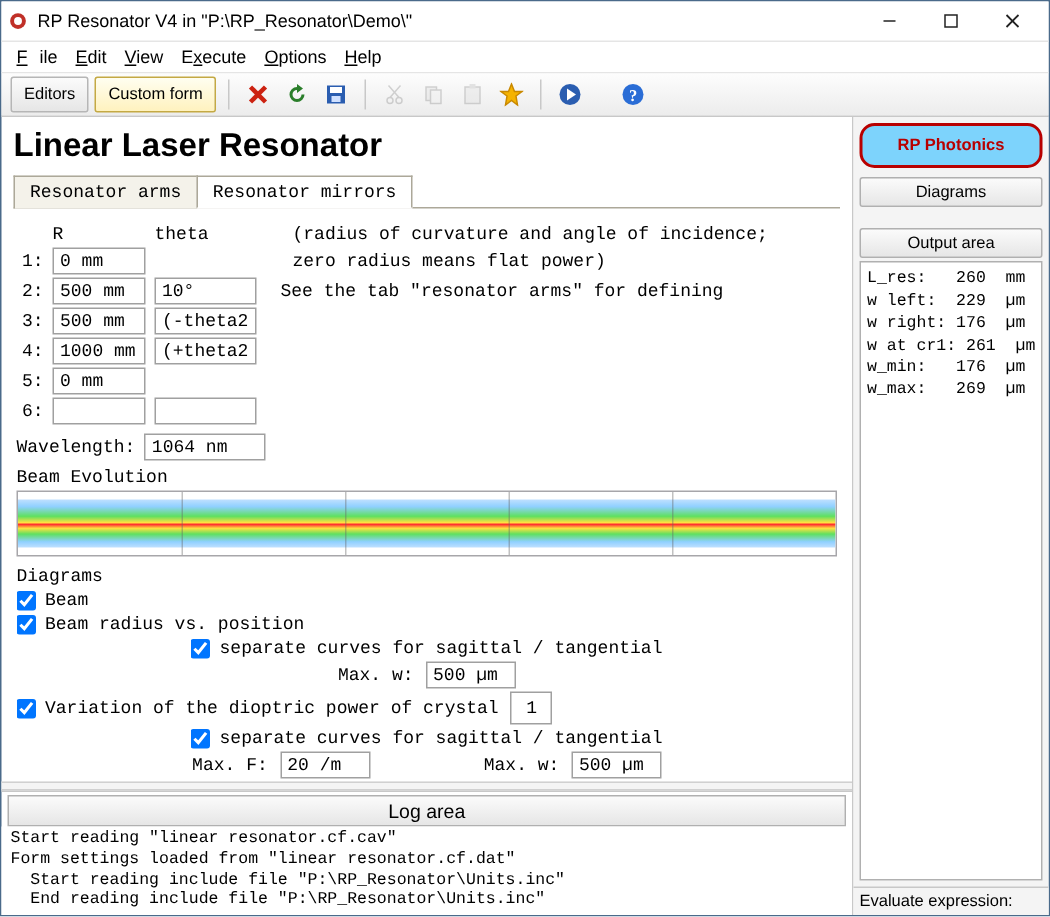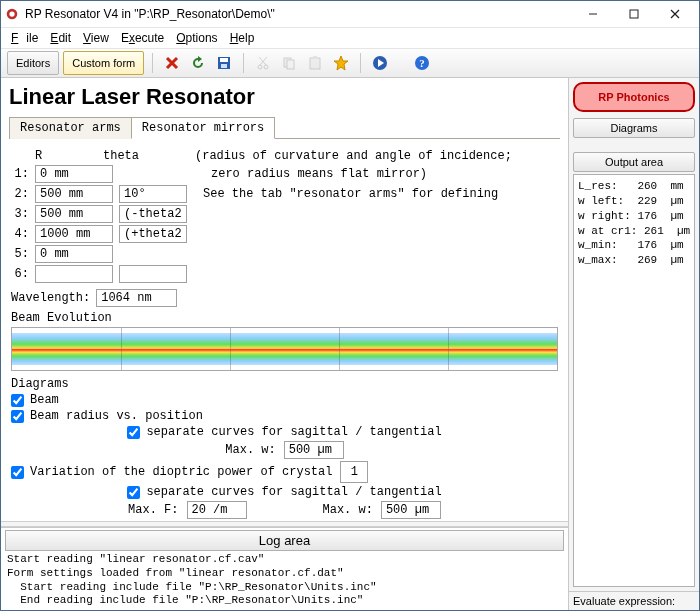--- a/index.html
+++ b/index.html
@@ -23,35 +23,35 @@
   .main{flex:1;display:flex;flex-direction:column;min-width:0;border-right:1px solid #c8c8c8;}
   .content{flex:1;overflow:hidden;padding:4px 8px 4px 8px;}
   h1.page-title{font-family:Arial,sans-serif;font-size:22px;font-weight:bold;margin:2px 0 6px 0;}
   .tabs{display:flex;border-bottom:1px solid #aca899;}
   .tab{padding:3px 10px;border:1px solid #aca899;border-bottom:none;background:#f4f2ea;font-family:"Courier New",monospace;font-size:12px;position:relative;top:1px;margin-right:-1px;}
   .tab.active{background:#fff;border-bottom:1px solid #fff;}
   .mono{font-family:"Courier New",monospace;font-size:12px;}
   .formrow{display:flex;align-items:center;gap:6px;margin:2px 0;}
   .rowlabel{width:18px;text-align:right;}
   .tfield{border:1px solid #a0a0a0;height:18px;padding:0 4px;font-family:"Courier New",monospace;font-size:12px;background:#fff;box-sizing:border-box;}
-  .w60{width:78px;}
+  .w60{width:62px;}
   .w68{width:68px;}
   .colhdr{display:flex;gap:6px;margin:6px 0 2px 0;}
   .descr{color:#000;}
   .beamevo{border:1px solid #a7a6aa;height:42px;margin:2px 0 6px 0;position:relative;overflow:hidden;background:#fff;}
   .beamevo .band{position:absolute;left:0;right:0;}
   .cb{display:inline-flex;align-items:center;gap:6px;}
   .cb input{width:13px;height:13px;margin:0;}
   .indent1{margin-left:22px;justify-content:center;}
   .diagrow{display:flex;align-items:center;gap:8px;margin:2px 0;}
   .logarea{border-top:1px solid #c8c8c8;display:flex;flex-direction:column;}
   .sectionhdr{background:linear-gradient(#fbfbfb,#e6e6e6);border:1px solid #b0b0b0;text-align:center;font-size:13px;padding:2px 0;margin:2px 4px 0 4px;}
   .logtxt{font-family:"Courier New",monospace;font-size:11px;padding:2px 6px;line-height:1.25;white-space:pre;overflow:hidden;background:#fff;}
   .side{width:130px;display:flex;flex-direction:column;background:#f4f4f4;}
-  .logo{margin:4px;border:2px solid #b80000;border-radius:10px;background:#fca5a5;display:flex;align-items:center;justify-content:center;height:26px;}
+  .logo{margin:4px;border:2px solid #b80000;border-radius:10px;background:#7dd3fc;display:flex;align-items:center;justify-content:center;height:26px;}
   .logo span{color:#b80000;font-weight:bold;font-size:11px;}
   .sidebtn{background:linear-gradient(#fbfbfb,#e6e6e6);border:1px solid #b0b0b0;text-align:center;font-size:11px;padding:3px 0;margin:2px 4px;border-radius:2px;}
   .outtxt{flex:1;background:#fff;border:1px solid #b0b0b0;margin:0 4px 4px 4px;padding:4px;font-family:"Courier New",monospace;font-size:11px;line-height:1.35;white-space:pre;overflow:auto;}
   .evalbar{border-top:1px solid #c8c8c8;padding:3px 4px;font-size:11px;background:#f4f4f4;}
   .hsplit{height:4px;cursor:ns-resize;background:#f4f4f4;border-top:1px solid #d0d0d0;border-bottom:1px solid #d0d0d0;}
   .wavrow{margin-top:6px;}
   input.num{border:1px solid #a0a0a0;height:18px;width:22px;text-align:center;font-family:"Courier New",monospace;font-size:12px;}
 </style>
 </head>
 <body>
@@ -176,21 +176,21 @@
             <span style="width:68px">theta</span>
             <span style="width:12px"></span>
             <span class="descr">(radius of curvature and angle of incidence;</span>
           </div>
 
           <div class="formrow">
             <span class="rowlabel">1:</span>
             <input class="tfield w60" value="0 mm" style="">
             <span class="w68"></span>
             <span style="width:12px"></span>
-            <span class="descr"> zero radius means flat mirror)</span>
+            <span class="descr"> zero radius means flat power)</span>
           </div>
           <div class="formrow">
             <span class="rowlabel">2:</span>
             <input class="tfield w60" value="500 mm" style="">
             <input class="tfield w68" value="10°" style="">
             <span style="width:4px"></span>
             <span class="descr">See the tab "resonator arms" for defining</span>
           </div>
           <div class="formrow">
             <span class="rowlabel">3:</span>

